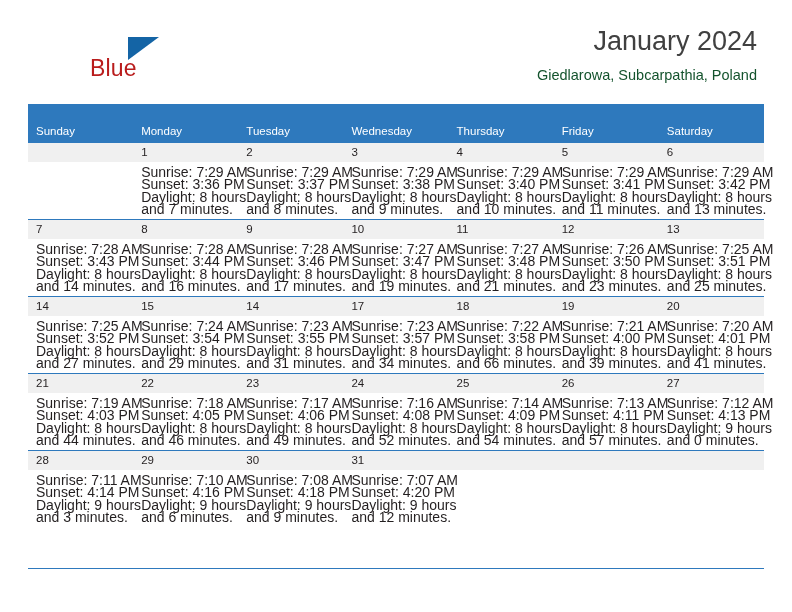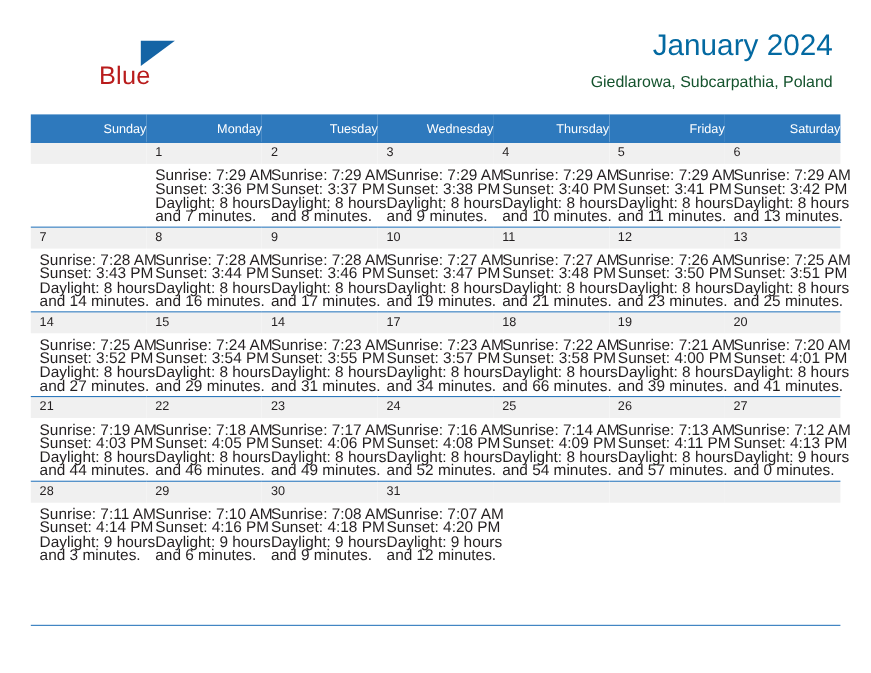--- a/index.html
+++ b/index.html
@@ -65,21 +65,21 @@
   }
 
   .title-block {
     position: absolute;
     right: 35px;
     top: 28px;
     text-align: right;
   }
   .cal-title {
     font-size: 27px;
-    color: #0369a1;
+    color: #404040;
     line-height: 1.0;
     white-space: nowrap;
   }
   .cal-subtitle {
     font-size: 14.5px;
     color: #14532d;
     margin-top: 12px;
     white-space: nowrap;
   }
 
@@ -90,22 +90,22 @@
     top: 104px;
     width: 736px;
     border-collapse: collapse;
     table-layout: fixed;
   }
   .calendar th {
     background: #2e79bd;
     color: #ffffff;
     font-size: 11.5px;
     font-weight: normal;
-    text-align: right;
-    padding: 8px 0 5px 8px;
+    text-align: left;
+    padding: 21px 0 5px 8px;
     height: 12px;
     border: none;
   }
   .calendar td {
     vertical-align: top;
     padding: 0;
     border: none;
     border-top: 1.5px solid #2e79bd;
     height: 76px;
     width: 105.14px;

